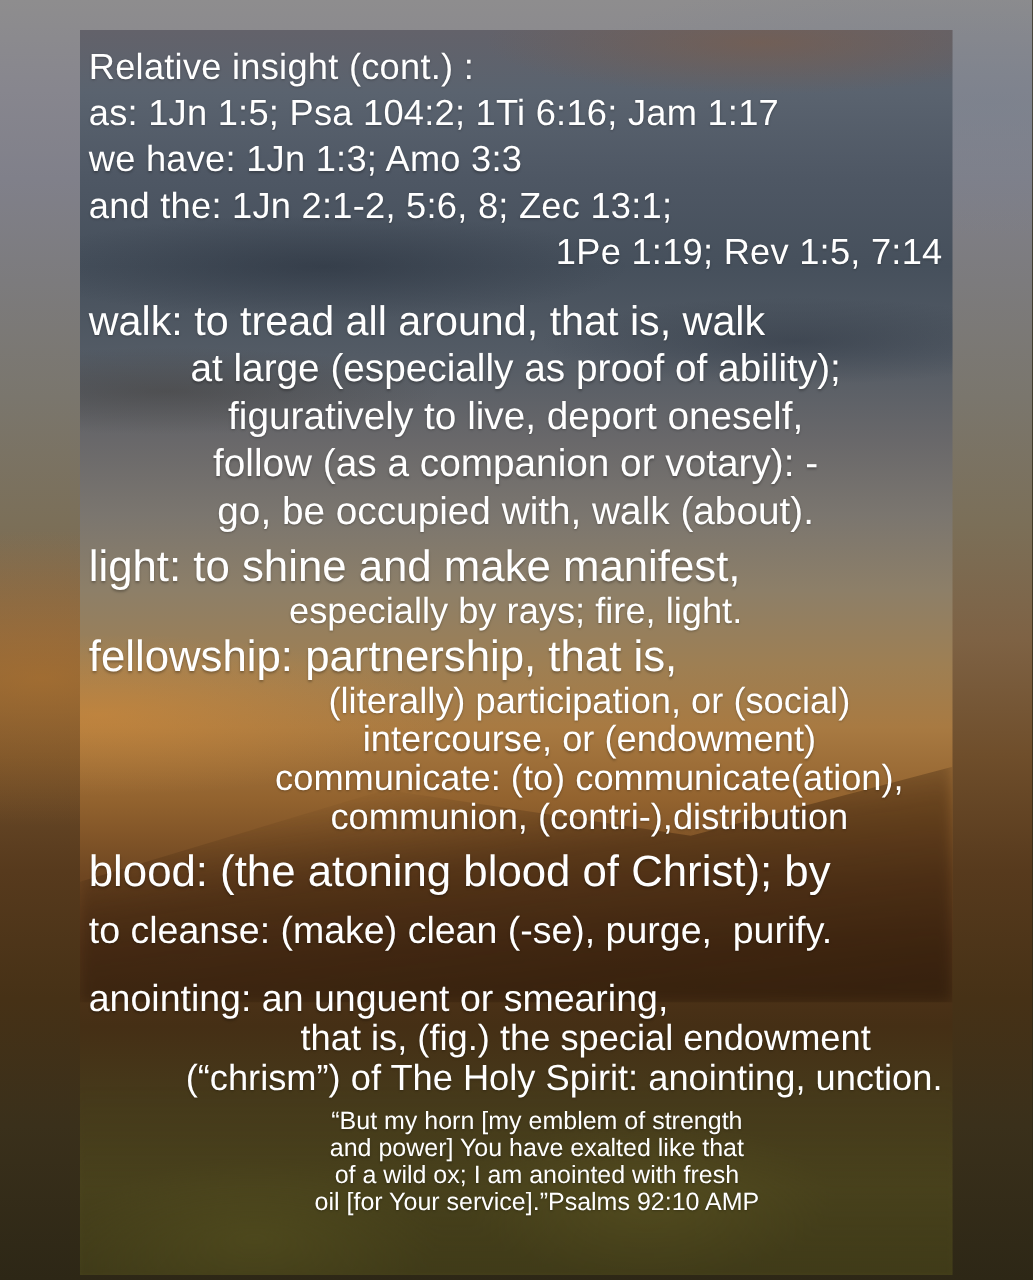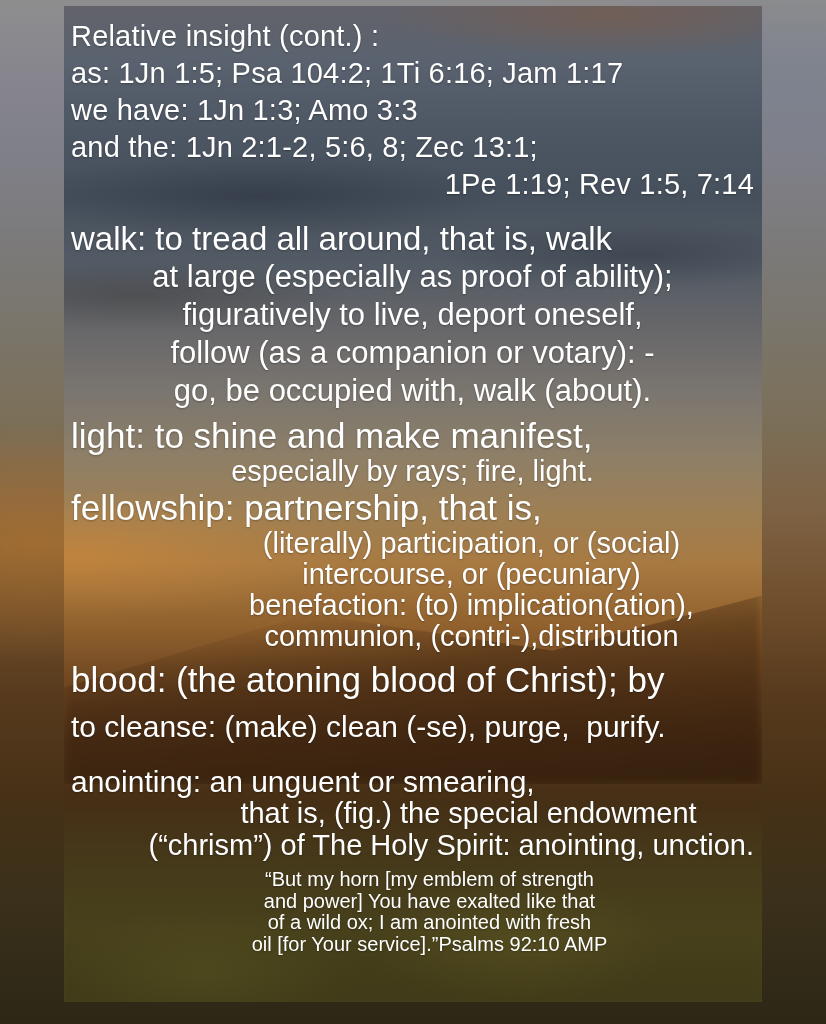--- a/index.html
+++ b/index.html
@@ -14,21 +14,21 @@
     background:
       radial-gradient(ellipse 55% 16% at 4% 53%, rgba(186,120,44,.60), rgba(186,120,44,0) 72%),
       radial-gradient(ellipse 60% 14% at 96% 8%, rgba(118,128,142,.55), rgba(118,128,142,0) 75%),
       linear-gradient(180deg,
         #8e8d8e 0%, #87868e 7%, #80808a 14%, #7c7b7d 22%,
         #7a766d 31%, #7b6f58 41%, #7e6244 50%, #6f4e2b 59%,
         #573a1d 68%, #463116 78%, #3a301b 88%, #2d2716 100%);
   }
   
   .panel{
-    position:absolute;left:64px;top:6px;width:698px;height:996px;
+    position:absolute;left:64px;top:24px;width:698px;height:996px;
     overflow:hidden;box-sizing:border-box;
     padding:12px 8px 0 7px;
     background:
       radial-gradient(ellipse 45% 6% at 78% 1%, rgba(126,92,70,.55), rgba(126,92,70,0) 70%),
       radial-gradient(ellipse 50% 6% at 28% 19%, rgba(38,46,58,.50), rgba(38,46,58,0) 70%),
       radial-gradient(ellipse 42% 5% at 82% 25%, rgba(42,50,62,.45), rgba(42,50,62,0) 70%),
       radial-gradient(ellipse 45% 5% at 10% 29%, rgba(58,54,50,.40), rgba(58,54,50,0) 70%),
       radial-gradient(ellipse 55% 9% at 2% 55%, rgba(214,140,56,.50), rgba(214,140,56,0) 72%),
       linear-gradient(180deg,
         #63626a 0%, #5a636f 5%, #4e5764 12%, #46505c 19%,
@@ -101,22 +101,22 @@
   </div>
 
   <div class="txt light block">
     <div class="sec-head head-lg">light: to shine and make manifest,</div>
     <div class="light-body">especially by rays; fire, light.</div>
   </div>
 
   <div class="txt fellowship block">
     <div class="sec-head head-lg">fellowship: partnership, that is,</div>
     <div class="fellowship-body">(literally) participation, or (social)</div>
-    <div class="fellowship-body">intercourse, or (pecuniary)</div>
-    <div class="fellowship-body">benefaction: (to) implication(ation),</div>
+    <div class="fellowship-body">intercourse, or (endowment)</div>
+    <div class="fellowship-body">communicate: (to) communicate(ation),</div>
     <div class="fellowship-body">communion, (contri-),distribution</div>
   </div>
 
   <div class="txt blood block">
     <div class="sec-head head-lg">blood: (the atoning blood of Christ); by</div>
   </div>
 
   <div class="txt cleanse block pre">to cleanse: (make) clean (-se), purge,  purify.</div>
 
   <div class="txt anointing block">

